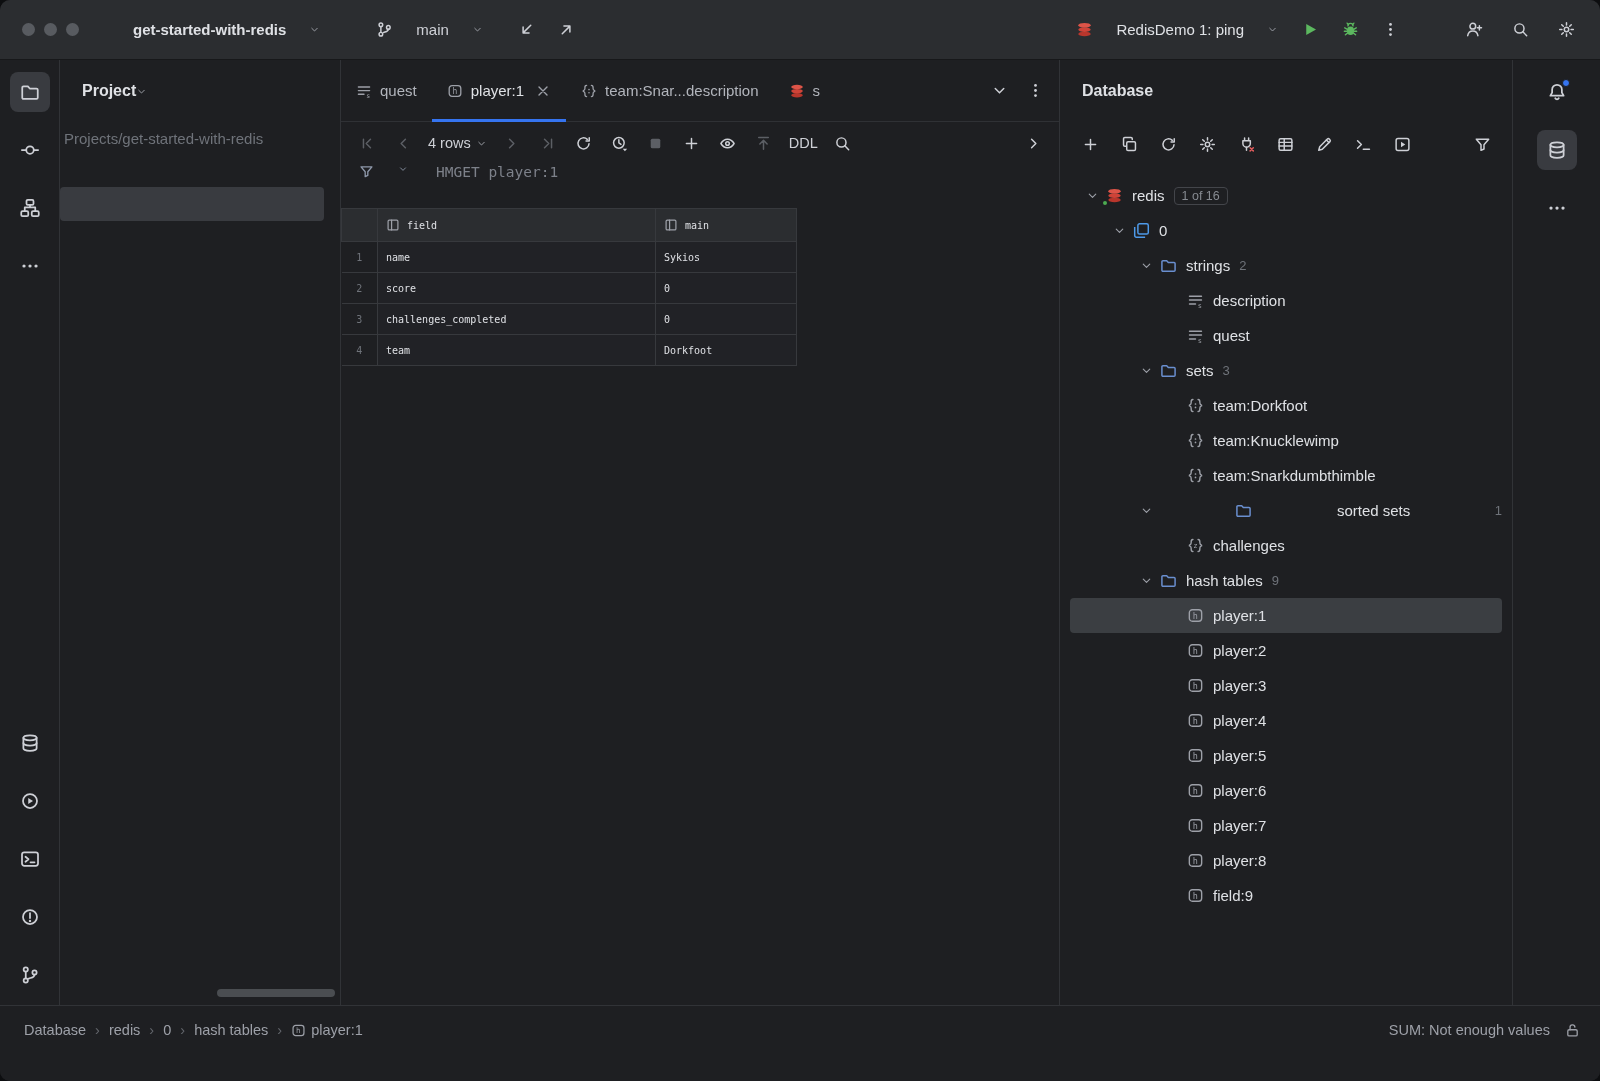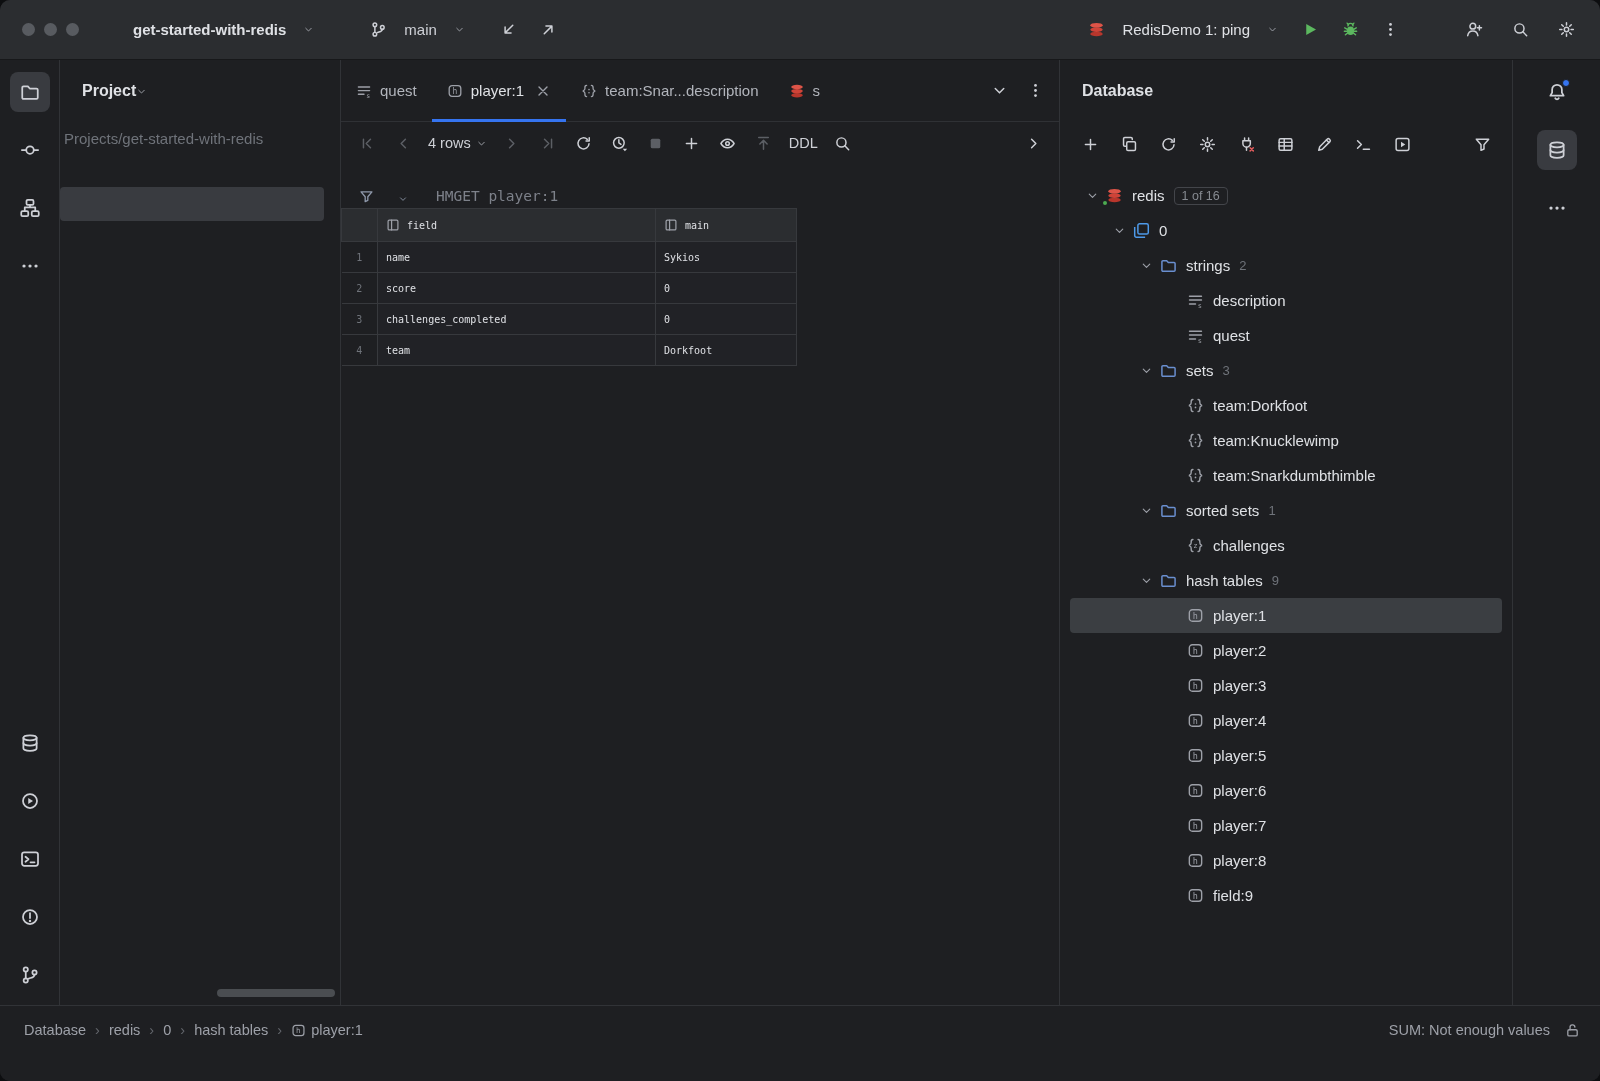--- a/index.html
+++ b/index.html
@@ -4,21 +4,21 @@
 <style>
   *{margin:0;padding:0;box-sizing:border-box}
   html,body{background:#0d0e10}
   body{width:1600px;height:1081px;overflow:hidden;font-family:"Liberation Sans","DejaVu Sans",sans-serif;color:#dfe1e5;font-size:15px}
   .app{width:1600px;height:1081px;background:#1e1f22;border-radius:10px;overflow:hidden;display:flex;flex-direction:column}
 
   
   .titlebar{height:60px;flex:0 0 auto;background:#2b2d30;display:flex;align-items:center;padding:0 18px 0 22px;border-bottom:1px solid #17181a}
   .traffic{display:flex;gap:9px;margin-right:44px}
   .tdot{width:13px;height:13px;border-radius:50%;background:#585b60;display:inline-block}
-  .tb-widget{display:flex;align-items:center;gap:17px;padding:6px 10px;border-radius:7px;color:#dfe1e5;cursor:pointer;white-space:nowrap}
+  .tb-widget{display:flex;align-items:center;gap:23px;padding:6px 10px;border-radius:7px;color:#dfe1e5;cursor:pointer;white-space:nowrap}
   .tb-widget.proj{font-weight:600}
   .tb-widget.vcs{margin-left:36px;color:#ced0d6}
   .caret svg{width:11px!important;height:11px!important;color:#9da0a8}
   .tb-icons{display:flex;align-items:center;gap:8px}
   .run-cluster{margin-left:auto;margin-right:52px;display:flex;align-items:center;gap:6px}
   .tb-icons.right{gap:14px}
   .icon-btn{height:32px;min-width:32px;display:inline-flex;align-items:center;justify-content:center;gap:5px;background:transparent;border:none;border-radius:6px;color:#ced0d6;cursor:pointer;font-family:inherit;font-size:14.5px;position:relative;padding:0 5px}
   .icon-btn svg{width:17px;height:17px}
   .icon-btn.disabled{color:#5c5f65}
   .icon-btn .btn-label{color:inherit}
@@ -46,21 +46,21 @@
   .tabbar{height:62px;flex:0 0 auto;display:flex;align-items:stretch;border-bottom:1px solid #2f3135}
   .tab{display:flex;align-items:center;gap:8px;padding:0 15px;position:relative;color:#b2b5bc;font-size:15px;cursor:pointer;white-space:nowrap}
   .tab .i svg{width:16px;height:16px}
   .tab.active{color:#dfe1e5}
   .tab.active::after{content:"";position:absolute;left:0;right:0;bottom:-1px;height:3px;background:#3574f0}
   .tab-close{margin-left:3px;color:#9da0a8;display:inline-flex}
   .tab-close svg{width:12px;height:12px}
   .tabbar-controls{margin-left:auto;display:flex;align-items:center;gap:4px;padding-right:8px}
   .etoolbar{height:42px;flex:0 0 auto;display:flex;align-items:center;padding:0 10px;gap:4px}
   .flex-spacer{flex:1}
-  .filterline{height:40px;flex:0 0 auto;display:flex;align-items:flex-end;gap:24px;padding-left:18px;font-family:"DejaVu Sans Mono","Liberation Mono",monospace;font-size:14.5px;color:#7d818a}
+  .filterline{height:40px;flex:0 0 auto;display:flex;align-items:flex-start;gap:24px;padding-left:18px;font-family:"DejaVu Sans Mono","Liberation Mono",monospace;font-size:14.5px;color:#7d818a}
   .filterline .i svg{width:15px;height:15px;color:#8f99ab}
   .filterline .caret svg{width:10px!important;height:10px!important}
 
   .table-wrap{margin-top:4px}
   table.data-table{border-collapse:collapse;font-family:"DejaVu Sans Mono","Liberation Mono",monospace;font-size:10px;color:#dfe1e5;table-layout:fixed}
   .data-table th,.data-table td{border:1px solid #37393d;height:31px;padding:0 8px;text-align:left;font-weight:400;overflow:hidden;white-space:nowrap}
   .data-table thead th{background:#2b2d30;height:33px}
   .data-table th .i{margin-right:7px;vertical-align:-3px}
   .data-table th .i svg{width:14px;height:14px;color:#9da0a8}
   .col-gutter{width:36px}
@@ -676,21 +676,21 @@
             <span class="ticon setIcon">
               <svg viewBox="0 0 16 16" fill="none" stroke="#9da0a8" stroke-width="1.3" stroke-linecap="round" stroke-linejoin="round">
                 <path d="M5.6 2.4c-1.7 0-1.7 1.2-1.7 2.4v.9c0 1-.5 1.6-1.6 1.9v.8c1.1.3 1.6.9 1.6 1.9v.9c0 1.2 0 2.4 1.7 2.4"></path>
                 <path d="M10.4 2.4c1.7 0 1.7 1.2 1.7 2.4v.9c0 1 .5 1.6 1.6 1.9v.8c-1.1.3-1.6.9-1.6 1.9v.9c0 1.2 0 2.4-1.7 2.4"></path>
                 <circle cx="8" cy="6.6" r=".8" fill="#9da0a8" stroke="none"></circle>
                 <circle cx="8" cy="9.8" r=".8" fill="#9da0a8" stroke="none"></circle>
               </svg>
             </span>
             <span class="tlabel">team:Snarkdumbthimble</span>
           </div>
-          <div class="tree-row" style="padding-left: 64px;">
+          <div class="tree-row" style="padding-left: 64px; justify-content: space-between;">
             <span class="tw">
               <svg viewBox="0 0 16 16" fill="none" stroke="currentColor" stroke-width="1.4" stroke-linecap="round" stroke-linejoin="round">
                 <path d="M4 6.2l4 4 4-4"></path>
               </svg>
             </span>
             <span class="ticon folder">
               <svg viewBox="0 0 16 16" fill="none" stroke="currentColor" stroke-width="1.4" stroke-linecap="round" stroke-linejoin="round">
                 <path d="M1.8 4.5c0-.6.4-1 1-1h3.5l1.5 1.7h5.4c.6 0 1 .4 1 1v6.3c0 .6-.4 1-1 1H2.8c-.6 0-1-.4-1-1z"></path>
               </svg>
             </span>

